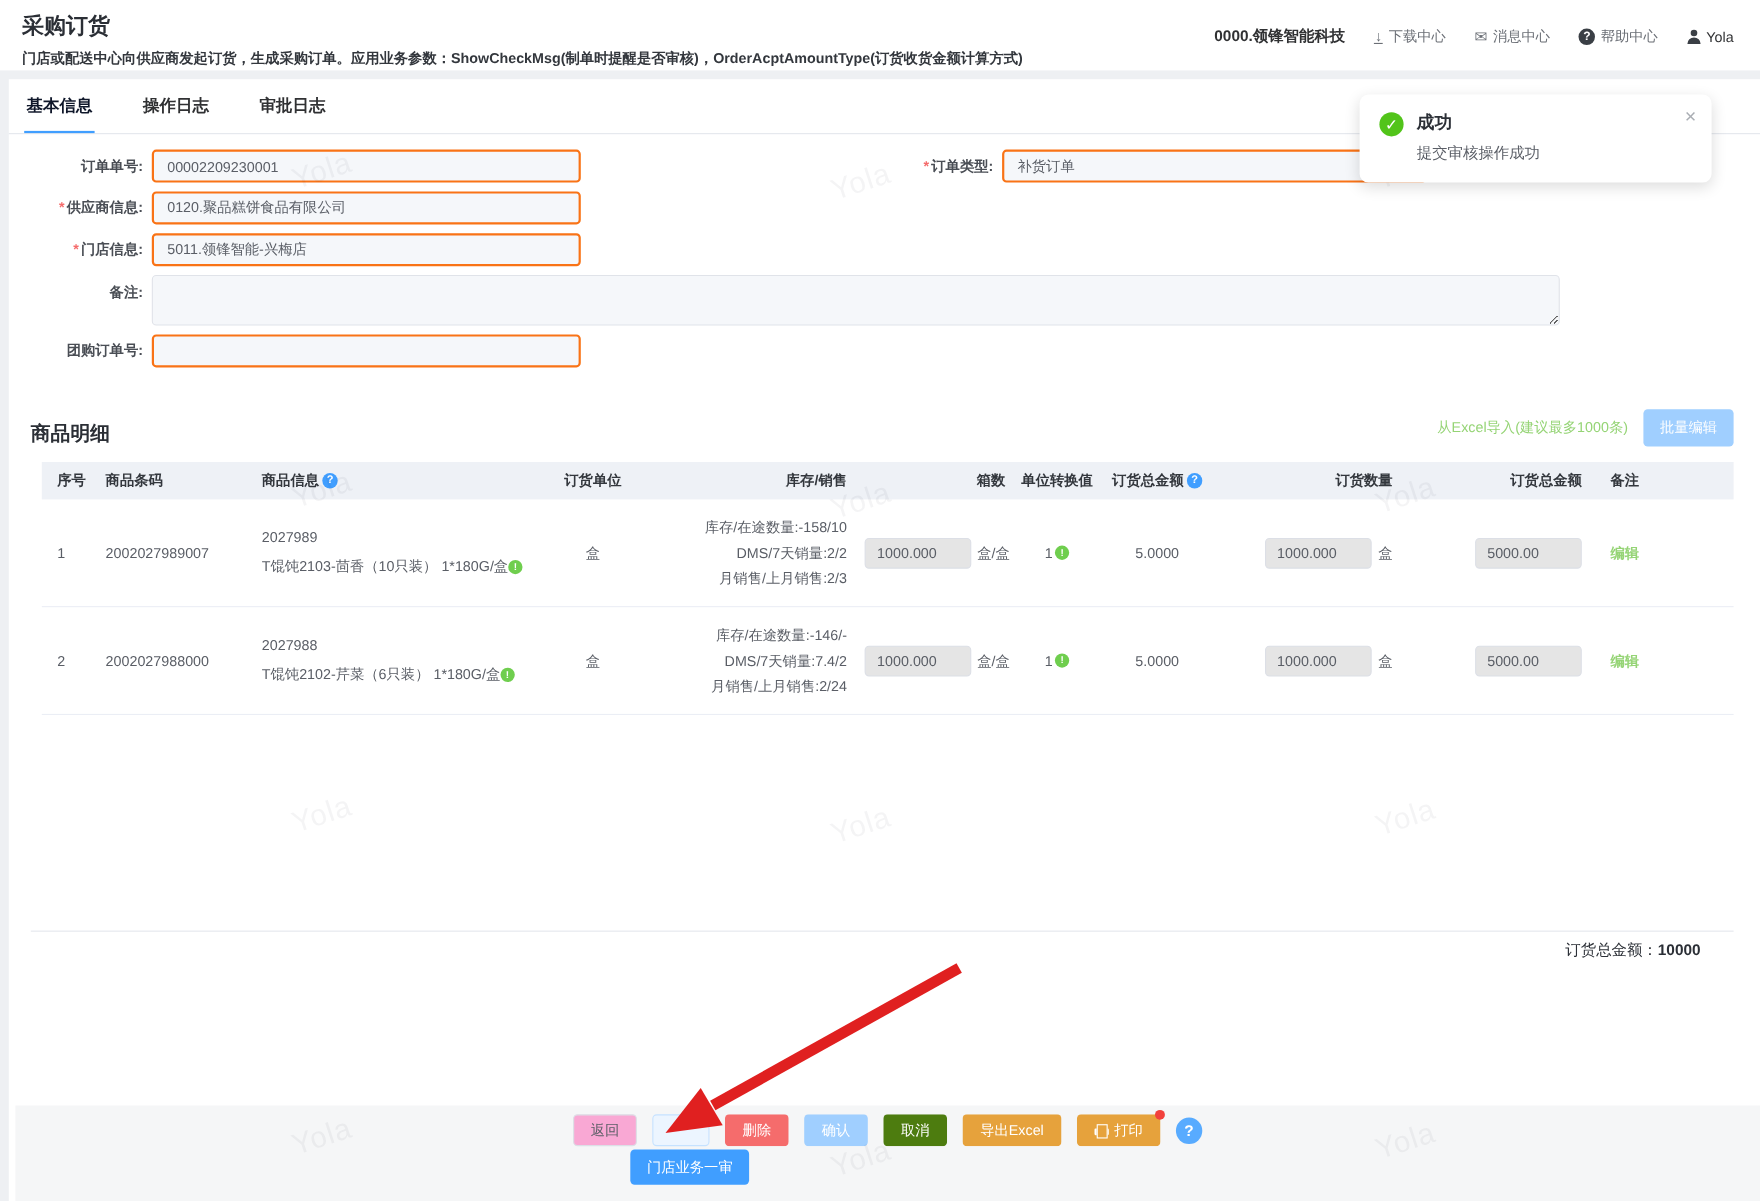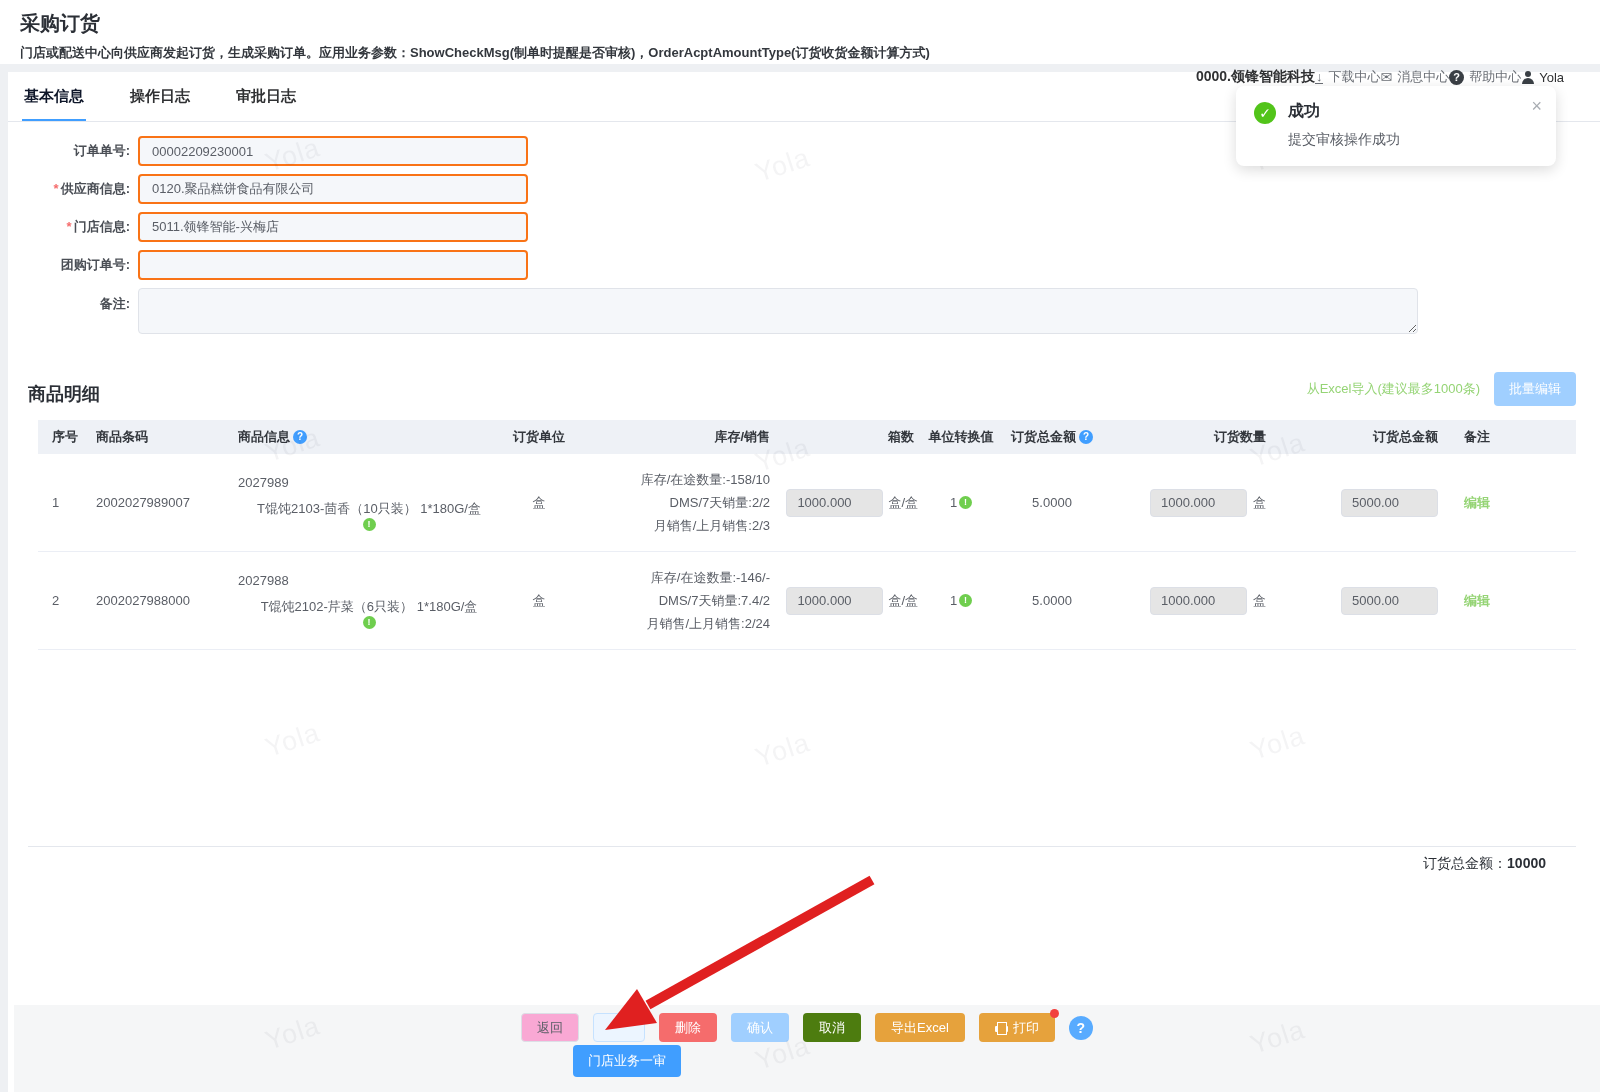--- a/index.html
+++ b/index.html
@@ -2,21 +2,21 @@
 <html><head>
 <meta charset="utf-8">
 <style>
   * { margin:0; padding:0; box-sizing:border-box; font-family:"Liberation Sans","DejaVu Sans",sans-serif; }
   html,body { width:1600px; height:1092px; background:#eef0f3; overflow:hidden; position:relative; }
 
   
   .top-header { position:relative; width:1600px; height:64px; background:#fff; padding:10px 20px 0 20px; z-index:2; }
   .page-title { font-size:20px; font-weight:bold; color:#2b2f36; }
   .page-subtitle { font-size:13px; font-weight:bold; color:#33373d; margin-top:7px; }
-  .top-right { position:absolute; right:36px; top:24px; display:flex; align-items:center; font-size:13px; color:#606266;margin-top:44px; }
+  .top-right { position:absolute; right:24px; top:24px; display:flex; align-items:center; gap:26px; font-size:13px; color:#606266; }
   .company { font-weight:bold; color:#303133; font-size:14px; }
   .tr-item { display:flex; align-items:center; gap:5px; cursor:pointer; color:#6b6f76; }
   .dl-icon { display:inline-block; font-size:13px; line-height:11px; border-bottom:1.5px solid #6b6f76; padding:0 1px 1px 1px; }
   .mail-icon { font-size:14px; }
   .qmark-circle { display:inline-block; width:15px; height:15px; border-radius:50%; background:#3a3f45; color:#fff; font-size:11px; line-height:15px; text-align:center; font-weight:bold; }
   .user-icon { position:relative; width:13px; height:13px; display:inline-block; }
   .user-icon::before { content:""; position:absolute; top:0; left:3.5px; width:6px; height:6px; border-radius:50%; background:#3a3f45; }
   .user-icon::after { content:""; position:absolute; bottom:0; left:0.5px; width:12px; height:6px; border-radius:6px 6px 0 0; background:#3a3f45; }
   .username { color:#303133; }
 
@@ -63,21 +63,21 @@
   .c-conv { width:78px; text-align:center; }
   .c-price { width:104px; text-align:center; }
   .c-qty { width:184px; display:flex; justify-content:flex-end; align-items:center; gap:6px; padding-right:22px; }
   .g-head .c-qty { display:block; text-align:right; }
   .c-amount { width:176px; text-align:right; padding-right:26px; }
   .c-remark { width:62px; }
   .hd-flex { display:inline-flex; align-items:center; gap:3px; }
   .help-dot { display:inline-block; width:14px; height:14px; border-radius:50%; background:#409eff; color:#fff; font-size:10px; line-height:14px; text-align:center; font-weight:bold; }
   .info-dot { display:inline-block; width:13px; height:13px; border-radius:50%; background:#6fce4e; color:#fff; font-size:9px; line-height:13px; text-align:center; font-weight:bold; }
   .sku-line { margin-bottom:10px; }
-  .name-line { display:flex; align-items:center; gap:0;flex-direction:column; }
+  .name-line { display:flex; align-items:center; gap:0; }
   .stock-lines { line-height:23px; }
   .row-input { width:97px; height:28px; background:#e5e5e5; border:1px solid #dcdfe6; border-radius:4px; font-size:13px; color:#5a5e66; padding:0 10px; }
   .edit-link { color:#95d475; font-weight:bold; cursor:pointer; }
   .conv-flex { display:inline-flex; align-items:center; gap:2px; }
 
   
   .total-bar { margin:196px 24px 0 20px; border-top:1px solid #e4e7ed; padding:8px 30px 0 0; text-align:right; font-size:14px; color:#2b2f36; }
   .total-bar b { font-weight:bold; }
 
   
@@ -144,43 +144,47 @@
     <div class="tab">操作日志</div>
     <div class="tab">审批日志</div>
   </div>
 
   <div class="form">
     <div class="form-row">
       <div class="fcol left">
         <span class="flabel">订单单号:</span>
         <input class="finput" readonly="" value="00002209230001" style="">
       </div>
+      <div class="fcol right">
+        <span class="flabel"><span class="req">*</span><span>订单类型:</span></span>
+        <input class="finput" readonly="" value="补货订单" style="">
+      </div>
     </div>
     <div class="form-row">
       <div class="fcol left">
         <span class="flabel"><span class="req">*</span><span>供应商信息:</span></span>
         <input class="finput" readonly="" value="0120.聚品糕饼食品有限公司" style="">
       </div>
     </div>
     <div class="form-row">
       <div class="fcol left">
         <span class="flabel"><span class="req">*</span><span>门店信息:</span></span>
         <input class="finput" readonly="" value="5011.领锋智能-兴梅店" style="">
       </div>
     </div>
+    <div class="form-row" style="align-items:flex-start;">
+      <div class="fcol left" style="width:auto; align-items:flex-start;">
+        <span class="flabel" style="width:122px; margin-top:7px;">备注:</span>
+        <textarea class="ftextarea" value="" style=""></textarea>
+      </div>
+    </div>
     <div class="form-row">
       <div class="fcol left">
         <span class="flabel">团购订单号:</span>
         <input class="finput" value="" style="">
-      </div>
-    </div>
-    <div class="form-row" style="align-items:flex-start;">
-      <div class="fcol left" style="width:auto; align-items:flex-start;">
-        <span class="flabel" style="width:122px; margin-top:7px;">备注:</span>
-        <textarea class="ftextarea" value="" style=""></textarea>
       </div>
     </div>
   </div>
 
   <div class="section-head">
     <div class="section-title">商品明细</div>
     <div class="section-actions">
       <span class="import-link">从Excel导入(建议最多1000条)</span>
       <button class="batch-btn">批量编辑</button>
     </div>

